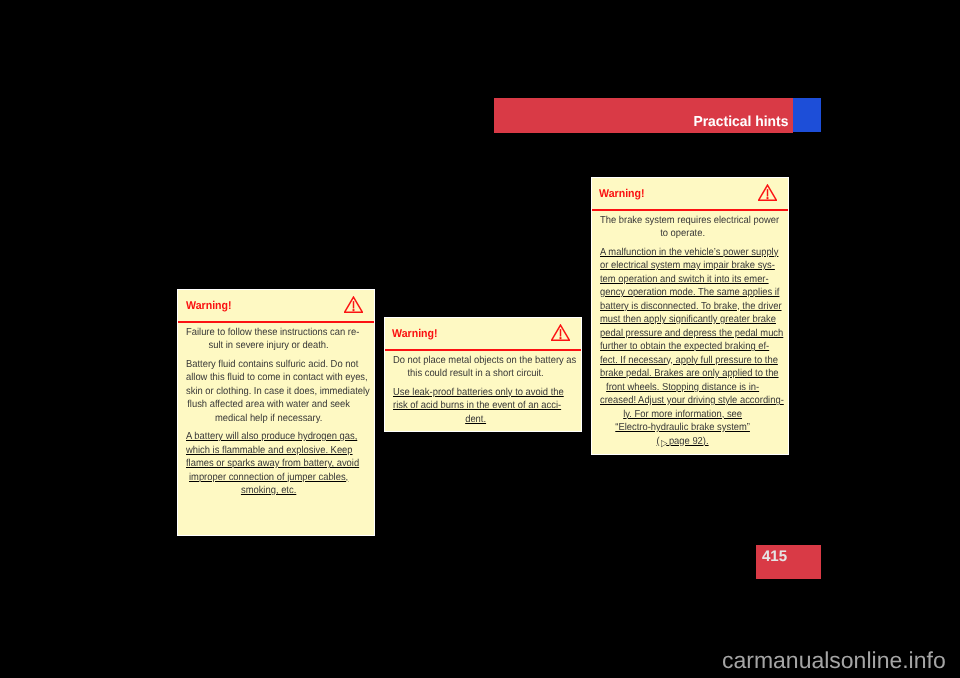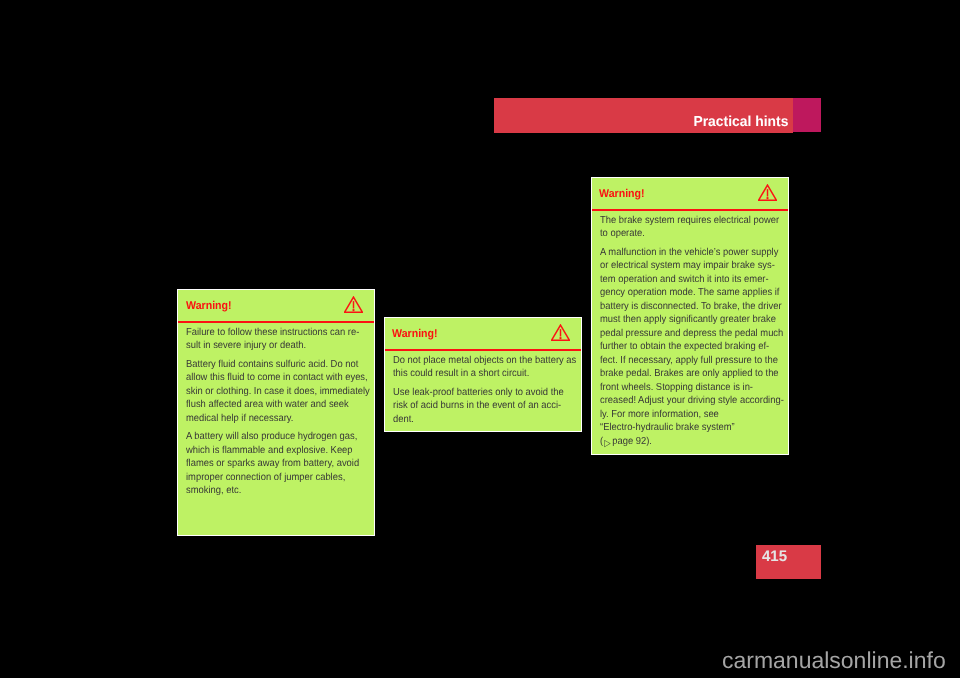--- a/index.html
+++ b/index.html
@@ -4,48 +4,48 @@
 <style>
   html,body{margin:0;padding:0;}
   body{width:960px;height:678px;background:#000000;overflow:hidden;
        font-family:"Liberation Sans",sans-serif;
        -webkit-font-smoothing:antialiased;text-rendering:geometricPrecision;}
 
   .page{position:absolute;left:0;top:0;width:960px;height:678px;background:#000000;}
 
   
   .section-header{position:absolute;left:494px;top:98px;width:327px;height:33.7px;
-        background:#be185d;}
+        background:#1d4ed8;}
   .section-header .plate{position:absolute;left:0;top:0;width:299.1px;height:35px;
         background:#d93a46;}
   .section-header .label{position:absolute;right:32.7px;top:16.5px;color:#ffffff;
         font-size:14.4px;font-weight:bold;line-height:1;
         transform:scaleX(0.965);transform-origin:100% 50%;white-space:pre;}
 
   
   .page-number{position:absolute;left:756px;top:545px;width:65px;height:34px;
         background:#d93a46;}
   .page-number .label{position:absolute;left:6.2px;top:4.4px;color:#e5e5e5;
         font-size:15.2px;font-weight:bold;line-height:1;
         transform:scaleX(0.99);transform-origin:0 50%;white-space:pre;}
 
   
-  .warning-box{position:absolute;background:#bef264;box-sizing:border-box;
-        border:1.4px solid #ffffff;}
+  .warning-box{position:absolute;background:#fef9c3;box-sizing:border-box;
+        border:1.4px solid #ffffff;text-align:center;}
   .warning-box .wb-head{position:relative;height:33.4px;}
   .warning-box .wb-rule{position:absolute;left:0;right:0;bottom:0;height:2px;
         background:#fc1212;}
   .warning-box .wb-title{position:absolute;left:7.9px;top:11px;color:#fa1111;
         font-size:11.4px;font-weight:bold;line-height:1;
         transform:scaleX(0.932);transform-origin:0 50%;white-space:pre;}
   .warning-box .wb-icon{position:absolute;right:11.1px;top:6px;width:19px;height:17px;
         line-height:0;}
   .warning-box .wb-body{padding:2.7px 9px 0 8.2px;}
   .warning-box .para{margin:0 0 4.9px 0;}
-  .warning-box .para:last-child{margin-bottom:0;}
+  .warning-box .para:last-child{margin-bottom:0;text-decoration:underline;}
   .warning-box .ln{display:block;font-size:10.2px;line-height:13.5px;color:#373737;
         white-space:pre;transform:scaleX(0.922);transform-origin:0 50%;}
   
   .warning-box .ln .gl{display:inline-block;font-size:9.2px;
         transform:translate(1.3px,1.9px);}
 
   
   .watermark{position:absolute;left:0;top:647.3px;width:945.7px;height:32px;
         text-align:right;color:#a5a5a5;font-size:23px;line-height:27px;white-space:pre;}
 </style>

